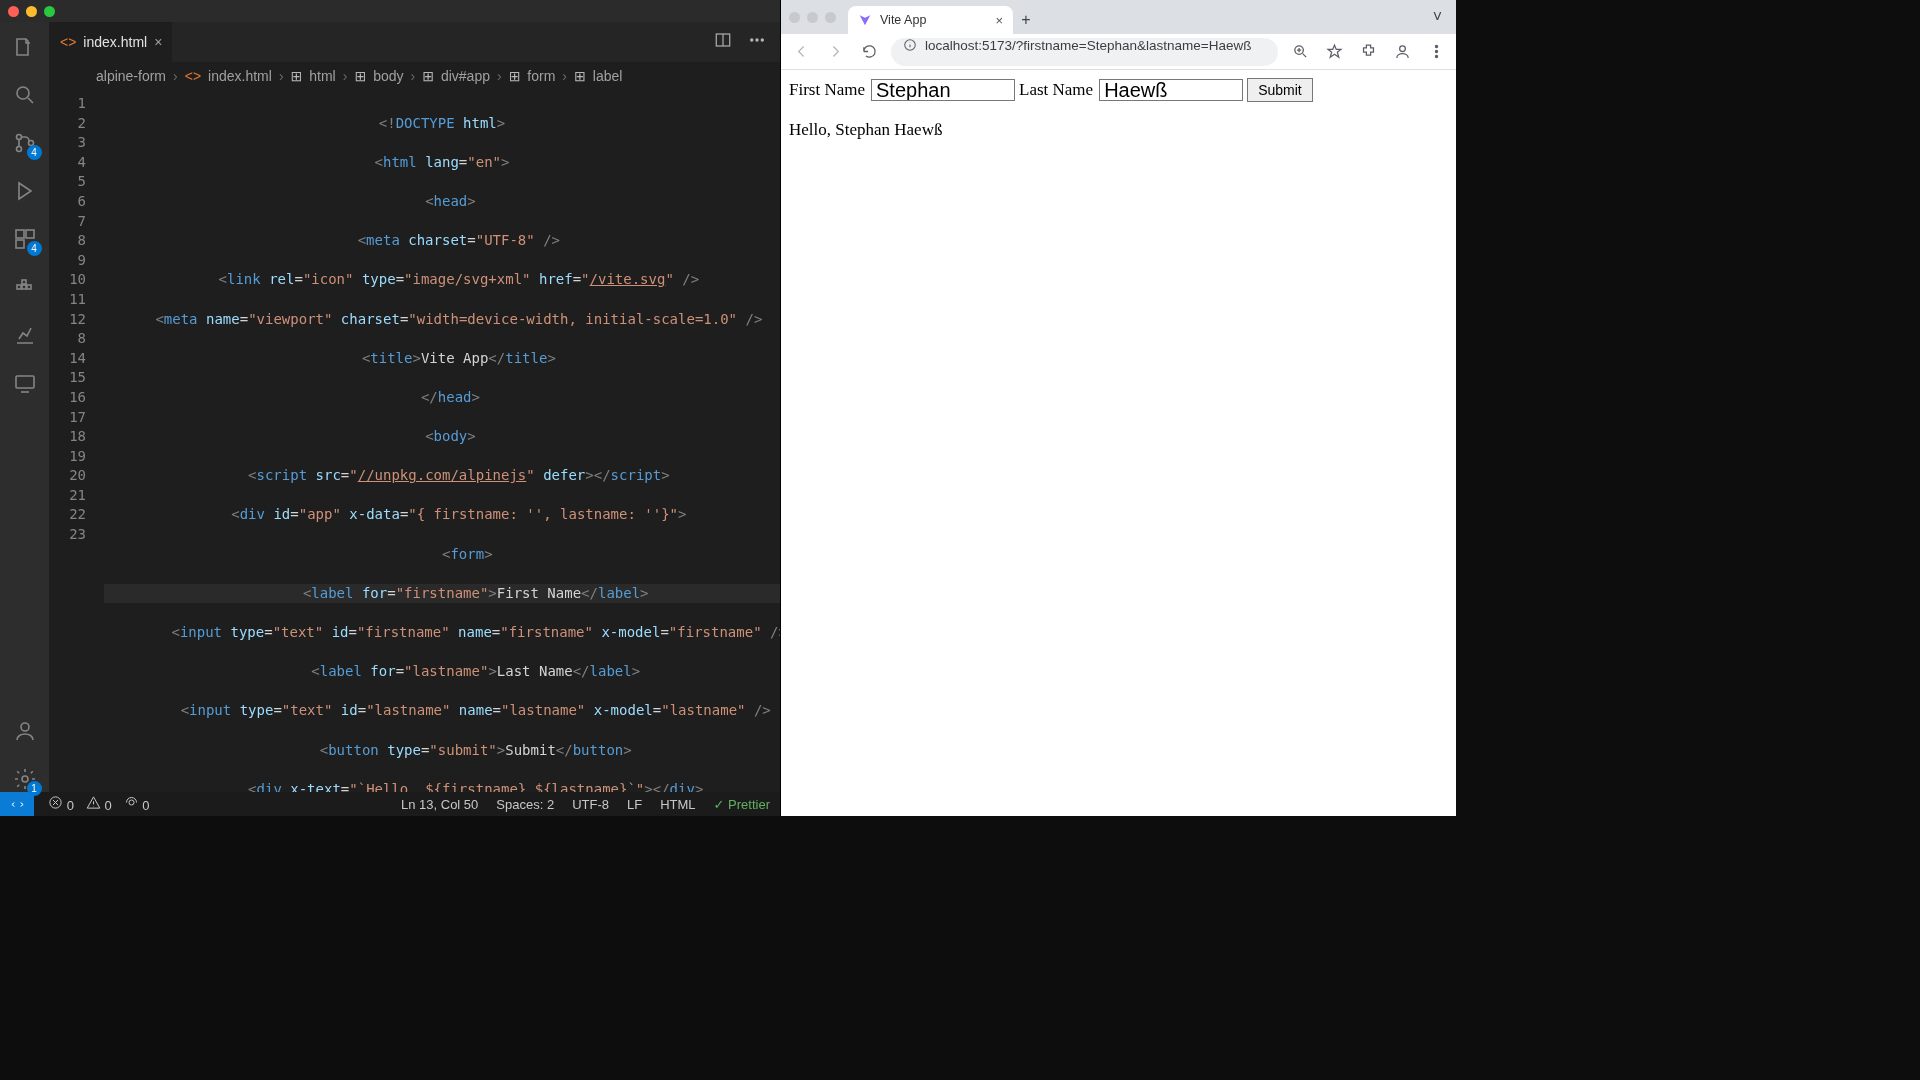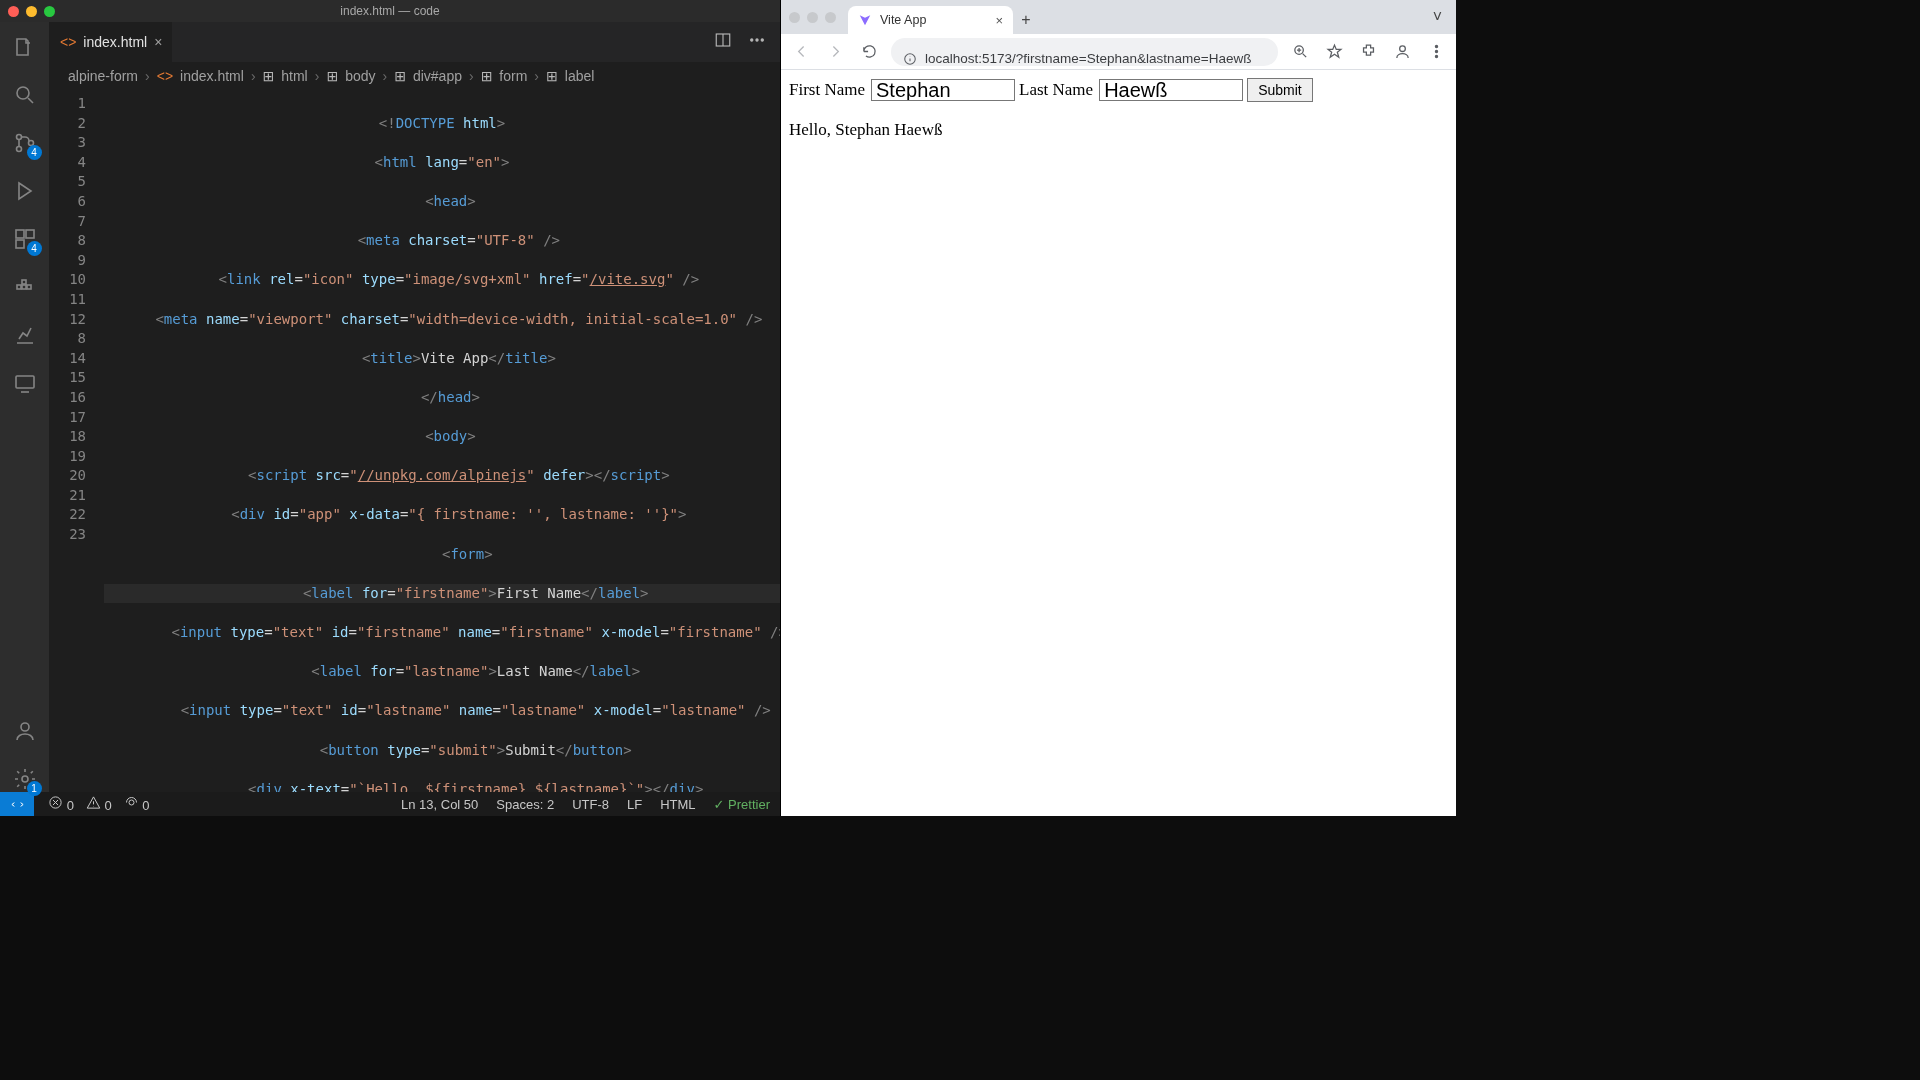--- a/index.html
+++ b/index.html
@@ -75,20 +75,21 @@
   .tabs .right {
     margin-left:auto; display:flex; align-items:center; gap:16px;
     padding-right:14px; color:#b8b8b8;
   }
   .tabs .right svg { width:18px; height:18px; stroke:currentColor; fill:none; stroke-width:1.5; }
 
   .breadcrumb {
     height:28px; display:flex; align-items:center;
     padding:0 18px; gap:7px; font-size:14px; color:#a0a0a0;
     background:#1e1e1e;
+    margin-left:28px;
   }
   .breadcrumb .sep { color:#6a6a6a; }
   .breadcrumb .bicon { color:#e37933; }
   .breadcrumb .cube { color:#b8b8b8; }
 
   .editor {
     flex:1; display:flex; background:#1e1e1e;
     font-family: Menlo, Consolas, monospace;
     font-size:14px; line-height:19.6px;
     overflow:hidden;
@@ -142,21 +143,21 @@
 
   .ch-toolbar{
     height:36px;background:#fff;border-bottom:1px solid #dcdfe4;
     display:flex;align-items:center;padding:0 8px;gap:10px;
   }
   .ch-toolbar .ibtn{width:24px;height:24px;display:flex;align-items:center;justify-content:center;color:#5b5e63;}
   .ch-toolbar .ibtn.disabled{color:#b5b7bb;}
   .ch-toolbar svg{width:17px;height:17px;stroke:currentColor;fill:none;stroke-width:1.8;}
   .ch-addr{
     flex:1;height:28px;background:#f0f1f3;border-radius:14px;
-    display:flex;align-items:flex-end;padding:0 12px;gap:8px;
+    display:flex;align-items:flex-start;padding:0 12px;gap:8px;
     font-size:13.5px;color:#3b3d40;
   }
   .ch-addr svg{width:14px;height:14px;stroke:#5b5e63;fill:none;stroke-width:1.8;}
   .ch-right{display:flex;align-items:center;gap:10px;color:#5b5e63;}
 
   .page{
     flex:1;background:#fff;padding:8px;
     font-family:"Times New Roman",serif;font-size:17px;color:#000;
   }
   .page label{margin-right:2px;}
@@ -175,21 +176,20 @@
 <body>
 
 <div class="vs">
 
   <div class="vs-mac">
     <div class="dots">
       <div class="dot r"></div>
       <div class="dot y"></div>
       <div class="dot g"></div>
     </div>
-    <div class="title">index.html — code</div>
   </div>
 
   <div class="vs-body">
 
     <div class="activity">
       <div class="ic">
           <svg viewBox="0 0 24 24">
             <path d="M4 4h9l2 2v14H4z"></path>
             <path d="M13 4v4h4"></path>
           </svg>

